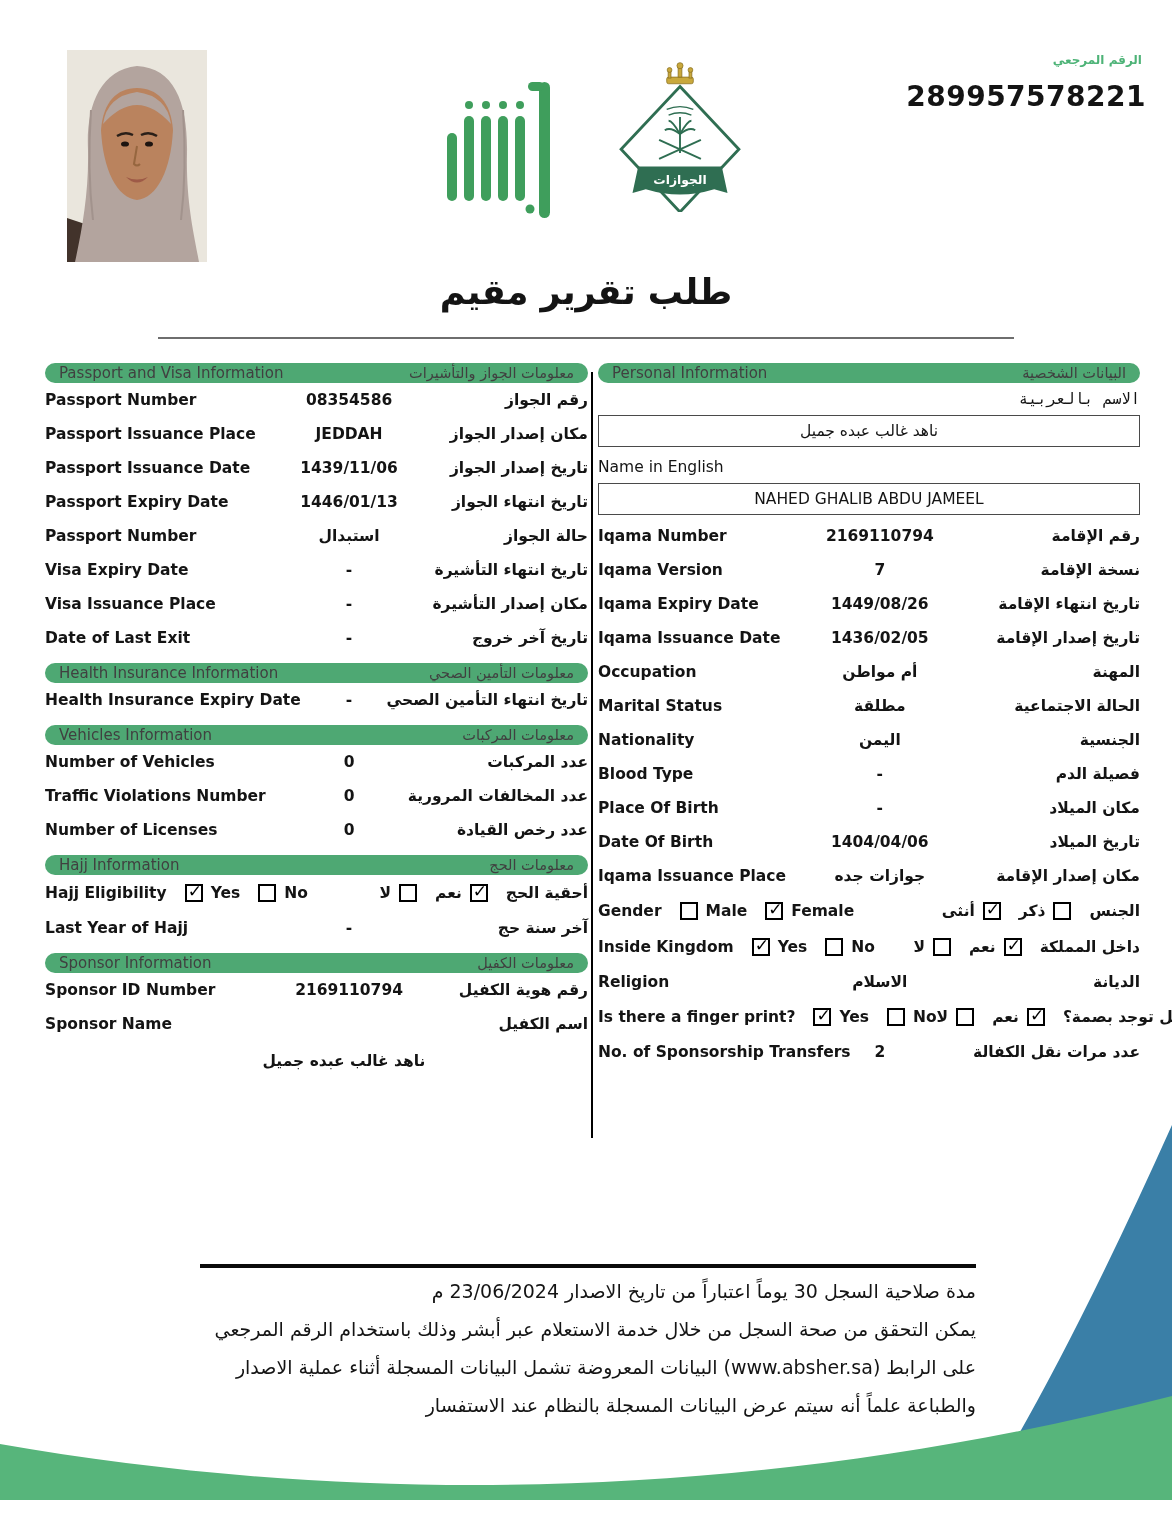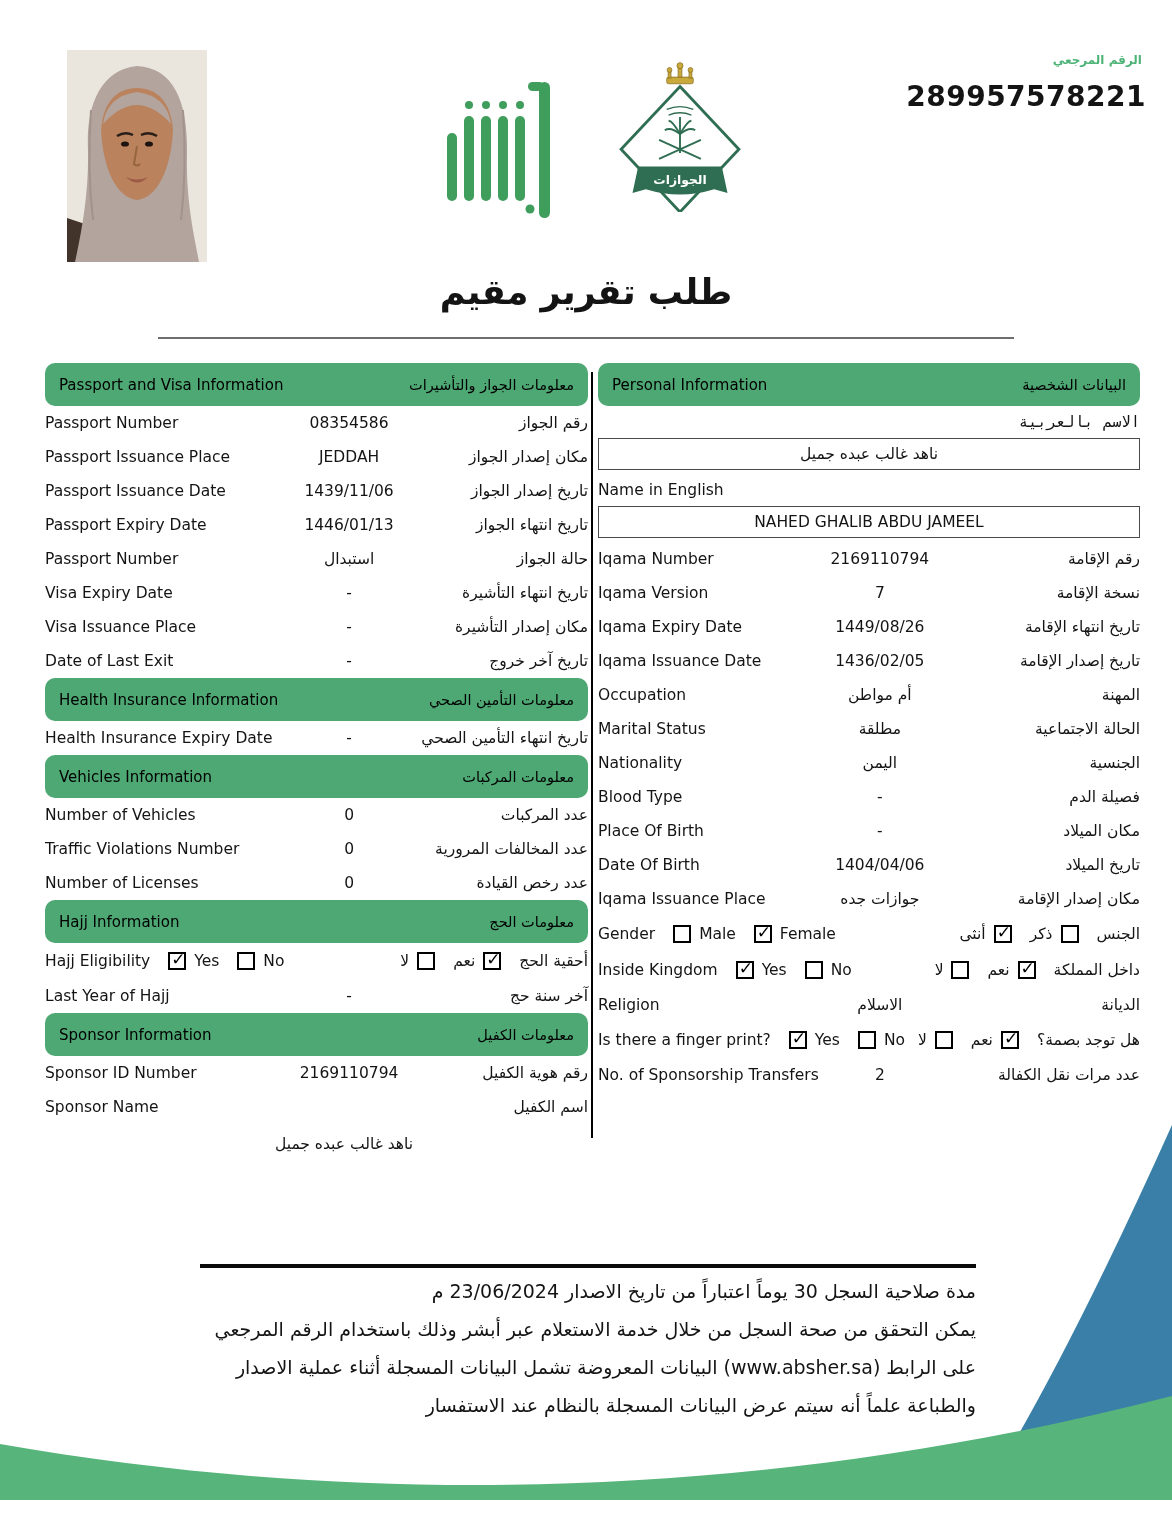--- a/index.html
+++ b/index.html
@@ -11,28 +11,28 @@
   #ref-label{top:53px;right:30px;color:#4db377;font-weight:bold;font-size:12px;direction:rtl;}
   #ref-number{top:80px;right:26px;font-size:28px;font-weight:bold;letter-spacing:.5px;}
   #doc-title{top:260px;left:0;width:100%;text-align:center;font-size:35px;font-weight:bold;direction:rtl;margin-top:12px;}
   #title-rule{top:337px;left:158px;width:856px;height:2px;background:#6e6e6e;}
 
   
   #left-col{left:45px;top:363px;width:543px;}
   #right-col{left:598px;top:363px;width:542px;}
   #col-divider{left:591px;top:372px;width:2px;height:766px;background:#000;}
 
-  .sec-header{height:43px;border-radius:10px;background:#4ea873;color:#000000;
+  .sec-header{height:20px;border-radius:10px;background:#4ea873;color:#404040;
               display:flex;justify-content:space-between;align-items:center;padding:0 14px;
               box-sizing:border-box;}
-  .sec-header.gap{margin-top:0;}
+  .sec-header.gap{margin-top:8px;}
   .sec-en{font-size:15px;}
   .sec-ar{font-size:14.5px;direction:rtl;}
 
-  .row{display:grid;height:34px;align-items:center;font-size:15.5px;}
+  .row{display:grid;height:34px;align-items:center;font-size:15.5px;font-weight:bold;}
   .col-left .row{grid-template-columns:46% 20% 34%;}
   .col-right .row{grid-template-columns:42% 20% 38%;}
   .lab-en{text-align:left;white-space:nowrap;}
   .val{text-align:center;white-space:nowrap;}
   .lab-ar{text-align:right;direction:rtl;white-space:nowrap;}
 
   .row.cbrow{display:flex;justify-content:space-between;height:36px;}
   .cb-group{display:flex;align-items:center;gap:18px;}
   .cb-group.rtl{direction:rtl;}
   .cb-pair{display:flex;align-items:center;gap:8px;}

